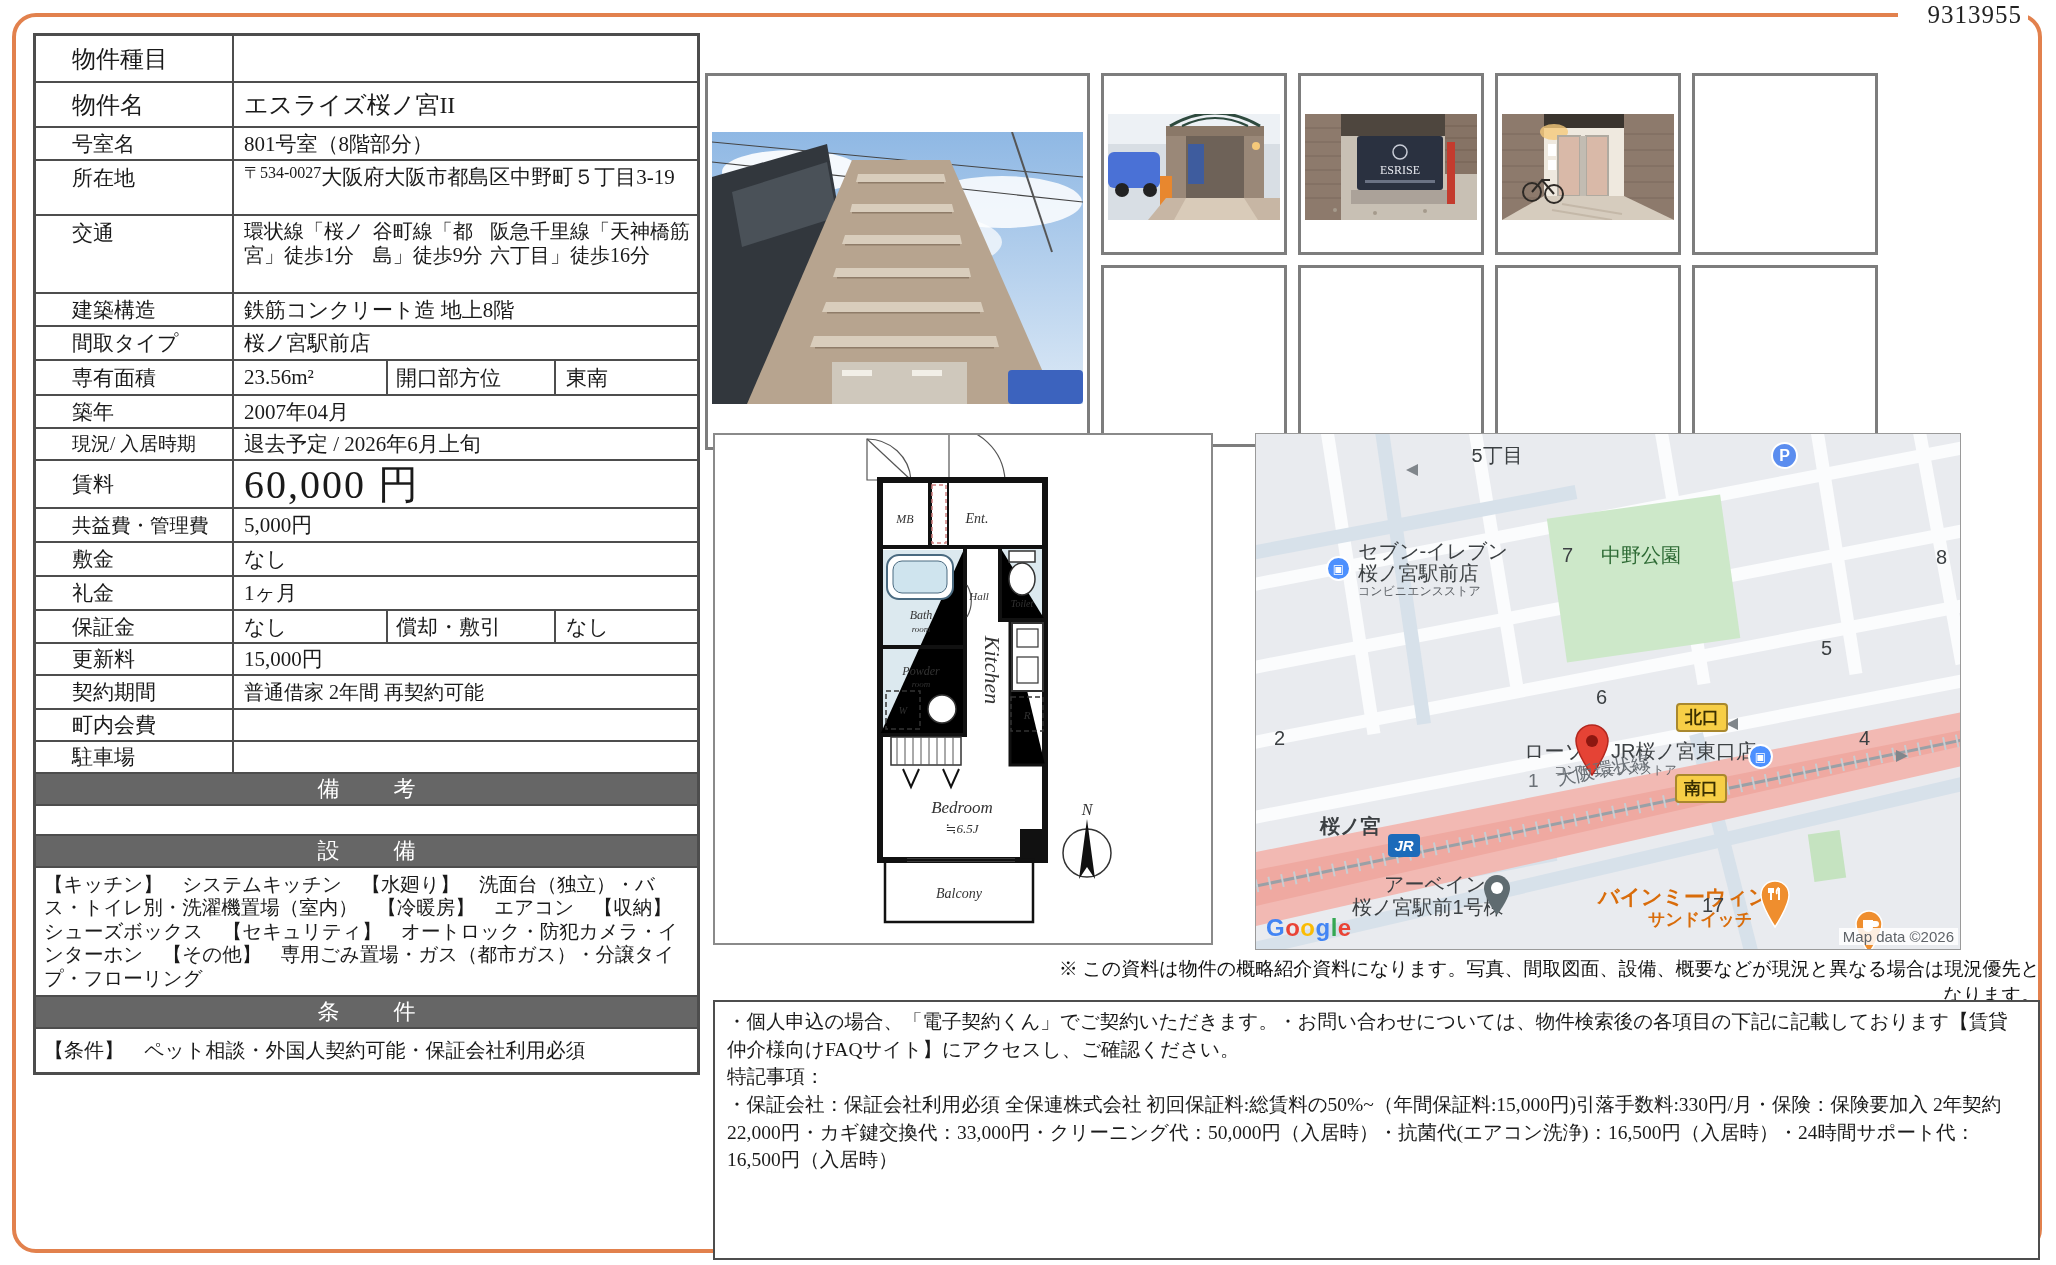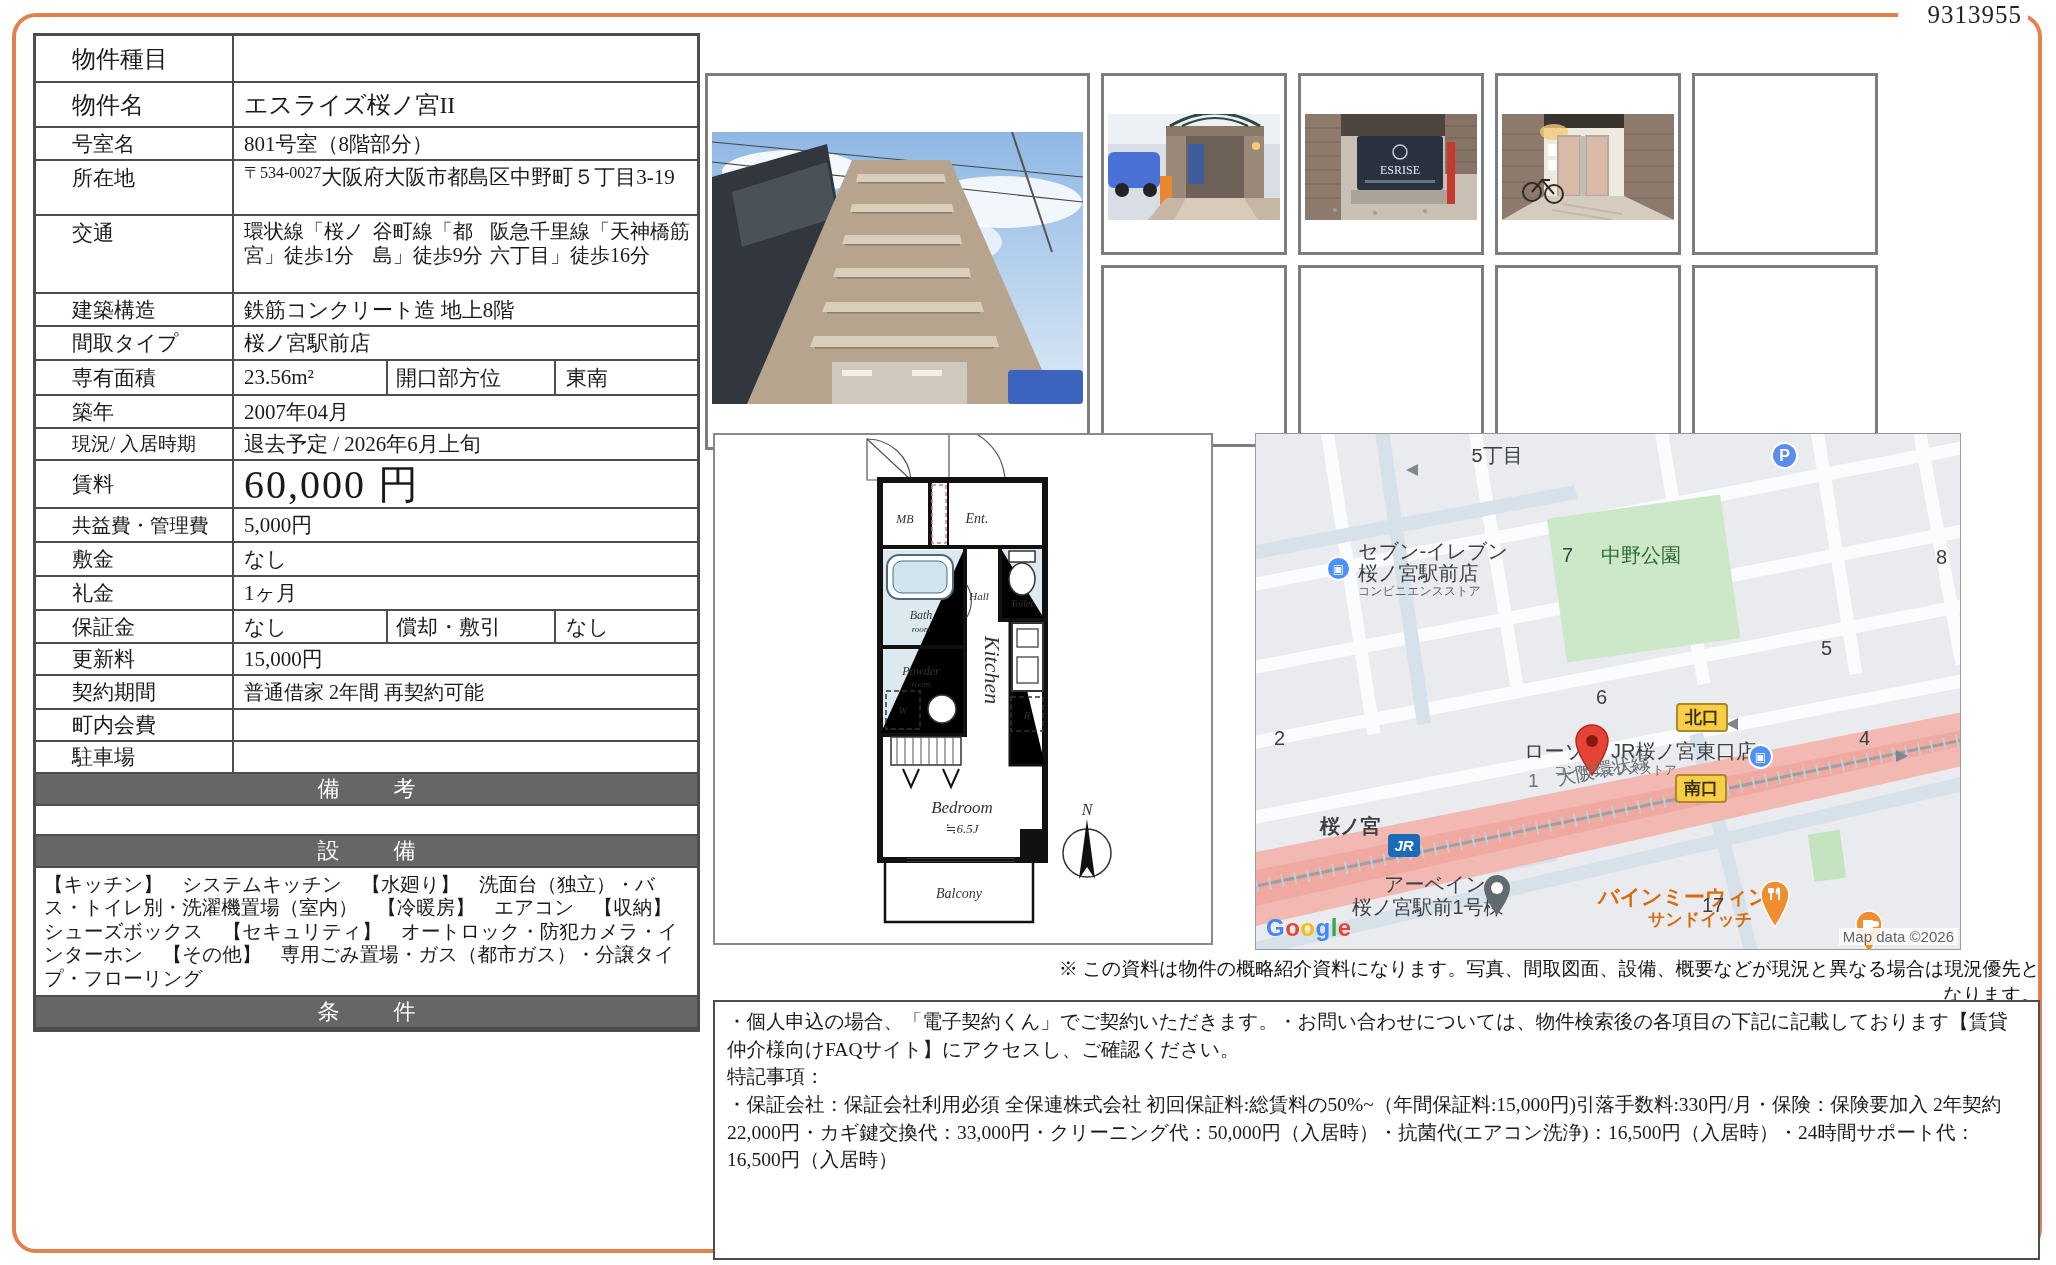--- a/index.html
+++ b/index.html
@@ -159,20 +159,21 @@
     </div>
     <div class="prow h32">
       <div class="pl vc">駐車場</div>
       <div class="pv single"></div>
     </div>
     <div class="secbar">備　考</div>
     <div class="blankrow"></div>
     <div class="secbar">設　備</div>
     <div class="bigtext">【キッチン】　システムキッチン　【水廻り】　洗面台（独立）・バス・トイレ別・洗濯機置場（室内）　【冷暖房】　エアコン　【収納】　シューズボックス　【セキュリティ】　オートロック・防犯カメラ・インターホン　【その他】　専用ごみ置場・ガス（都市ガス）・分譲タイプ・フローリング</div>
     <div class="secbar">条　件</div>
+    <div class="condrow">【条件】　ペット相談・外国人契約可能・保証会社利用必須</div>
   </div>
 
   <div class="photobox mainbox">
     <svg style="top:56px; height:272px;" width="371" height="272" viewBox="0 0 371 272" preserveAspectRatio="none">
       <defs>
         <linearGradient id="sky" x1="0" y1="0" x2="0" y2="1">
           <stop offset="0" stop-color="#8FB8E4"></stop>
             <stop offset="1" stop-color="#DCE9F6"></stop>
         </linearGradient>
       </defs>

